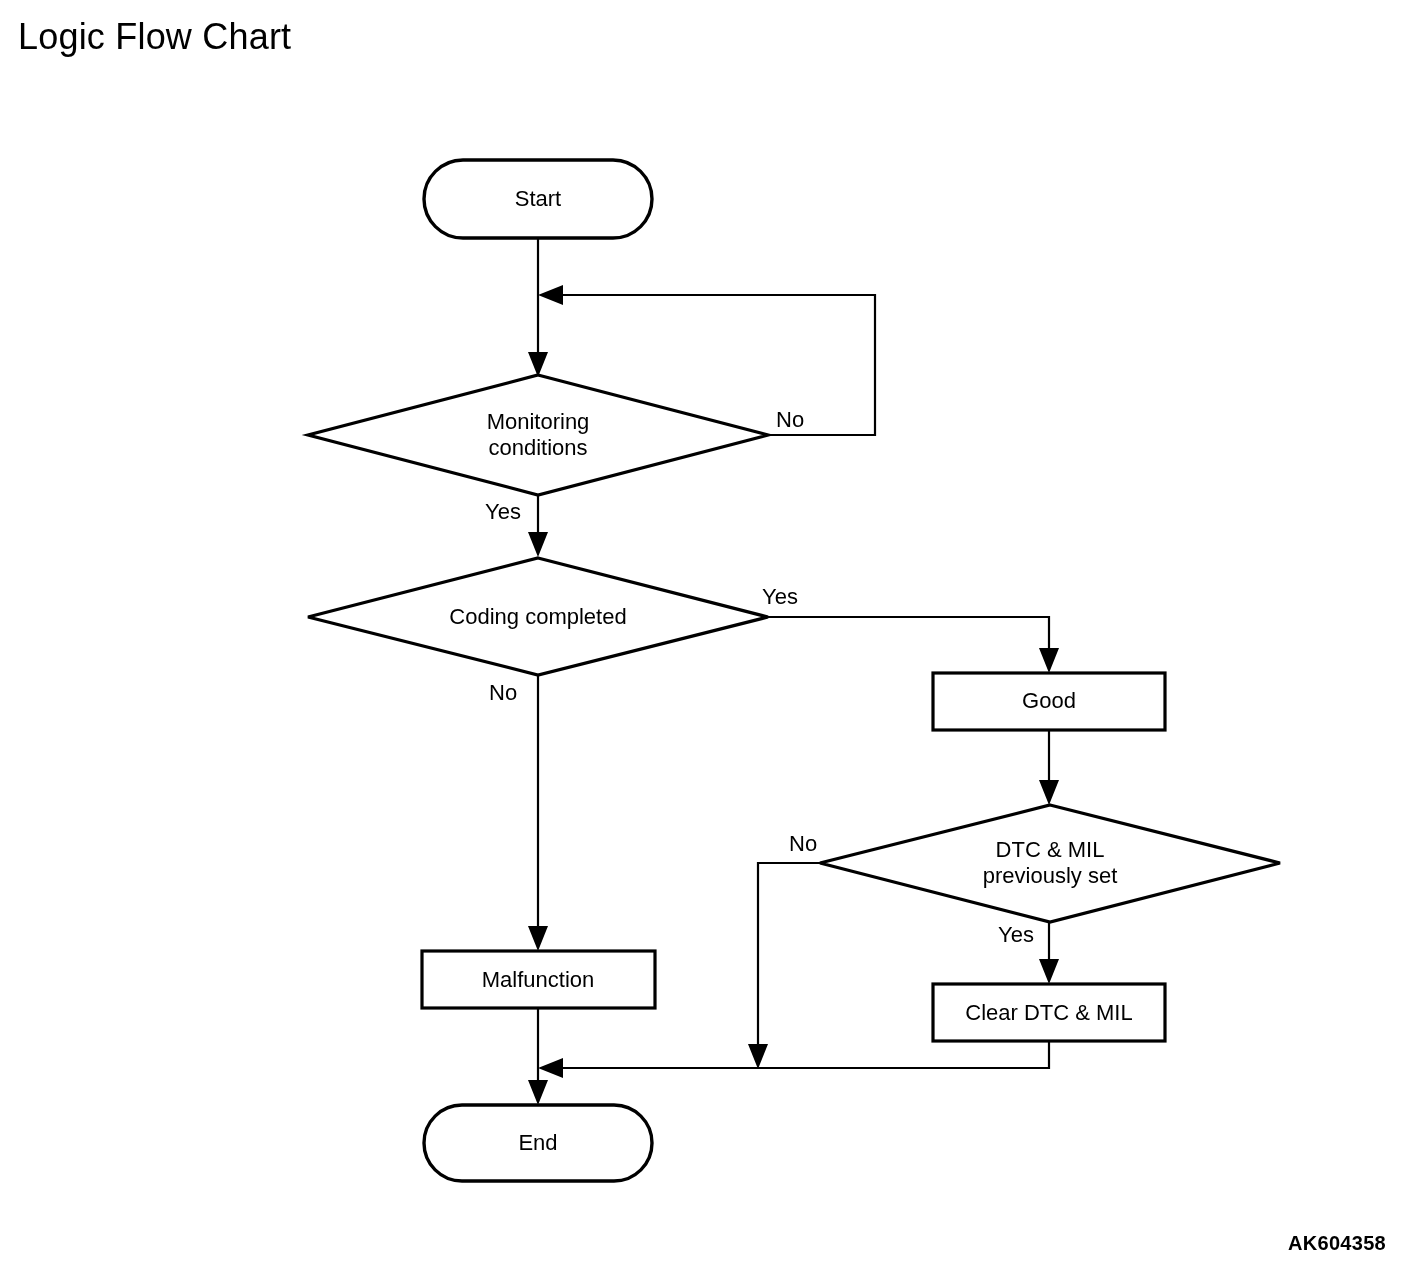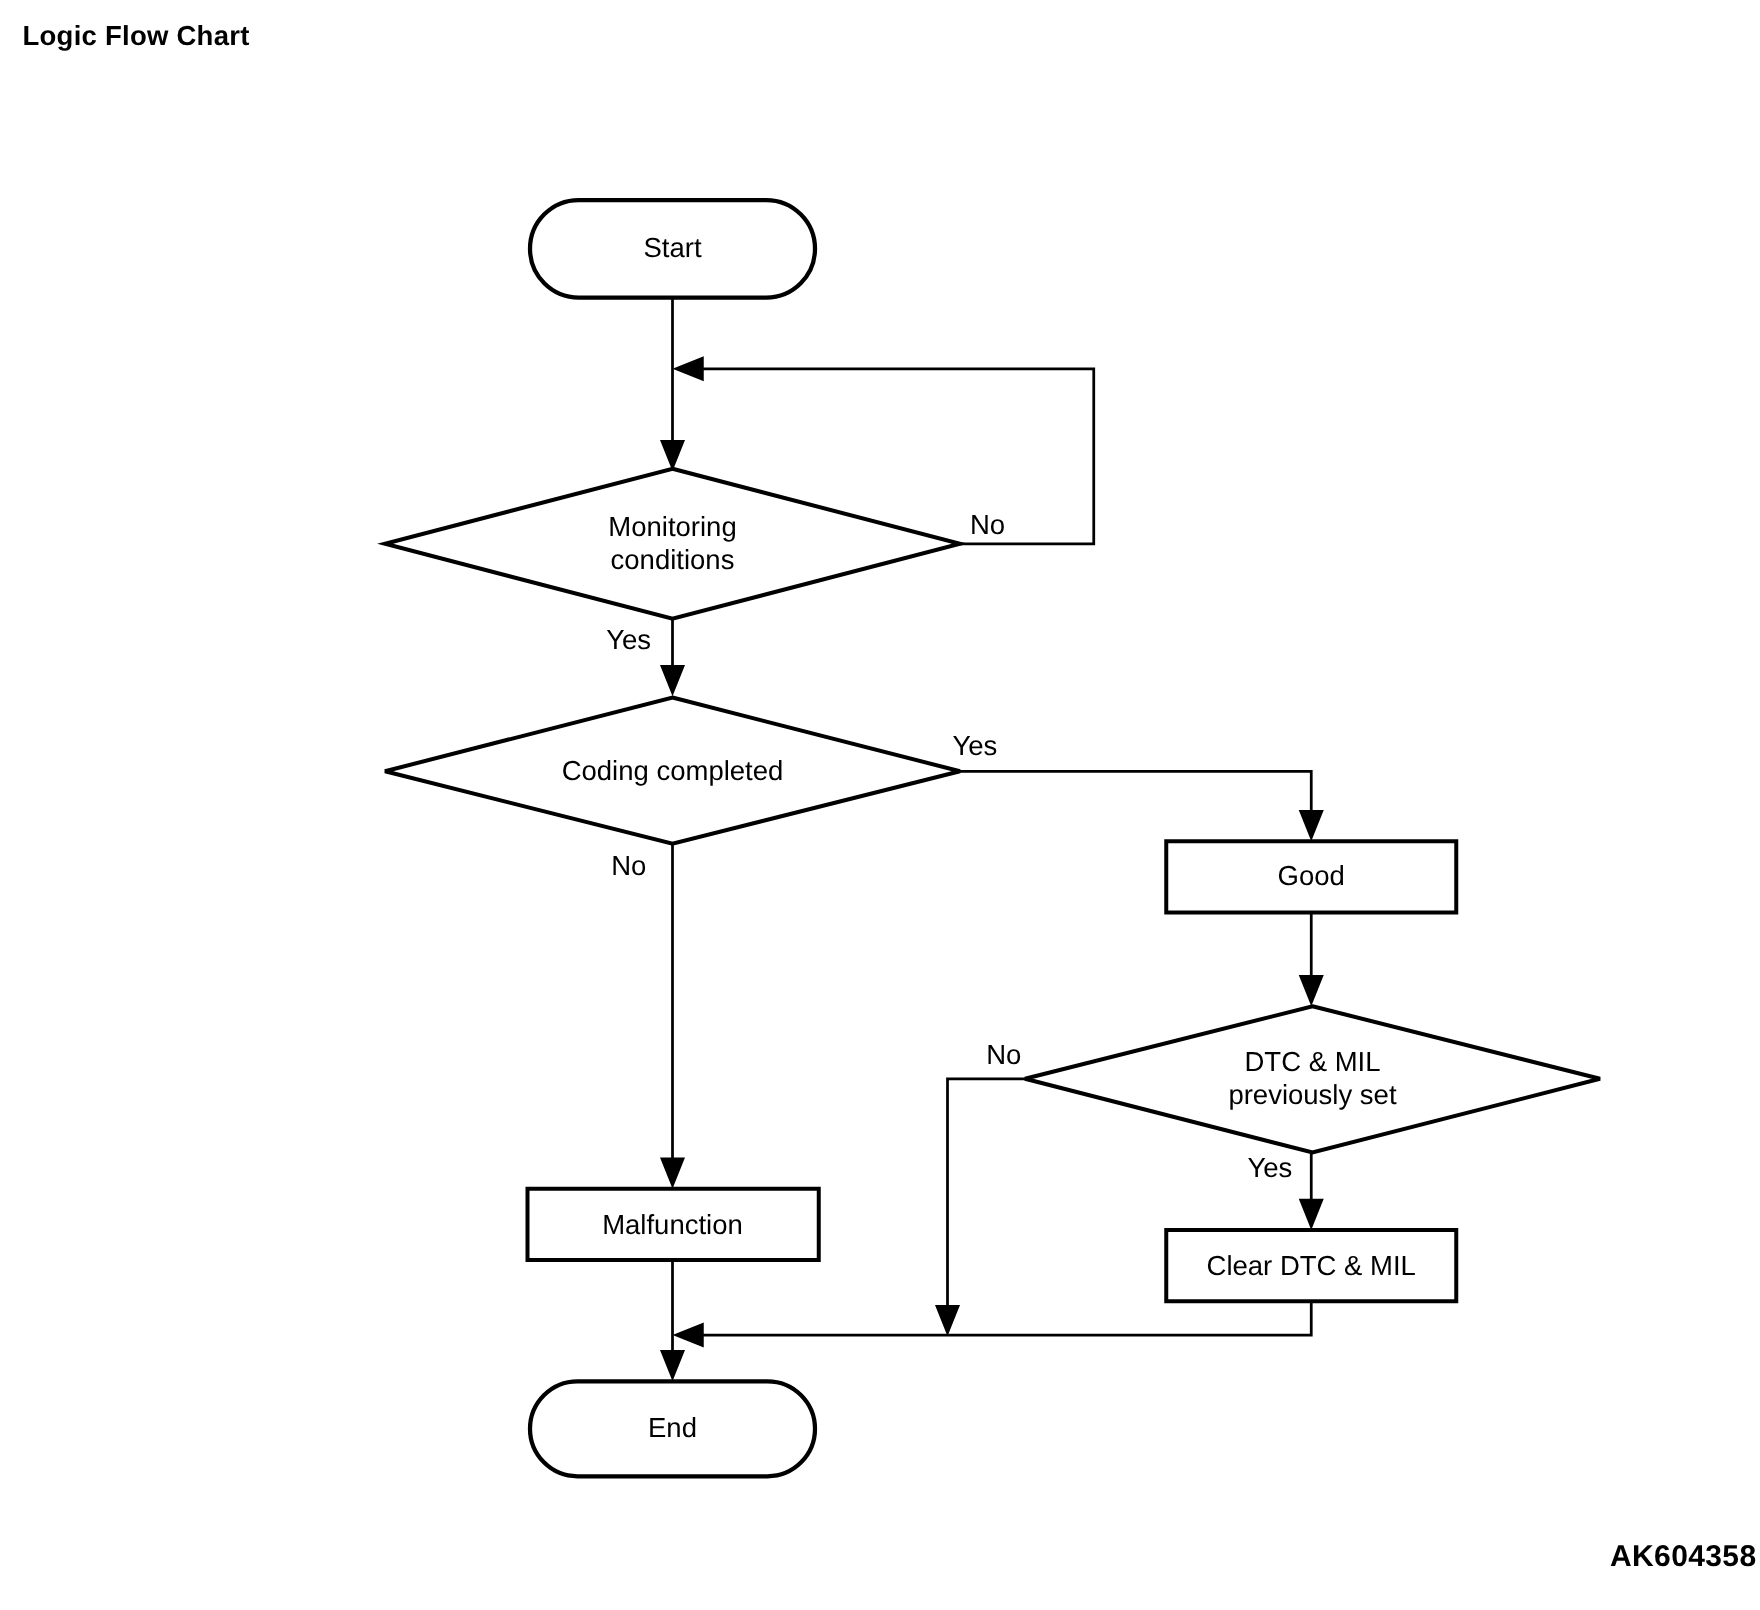--- a/index.html
+++ b/index.html
@@ -15,30 +15,30 @@
     position: relative;
     width: 1408px;
     height: 1288px;
     background: #ffffff;
     overflow: hidden;
   }
   #chart-title {
     position: absolute;
     left: 18px;
     top: 16px;
-    font-size: 22px;
-    font-weight: bold;
+    font-size: 36px;
+    font-weight: normal;
     letter-spacing: 0.2px;
     white-space: nowrap;
   }
   #figure-code {
     position: absolute;
     left: 1288px;
     top: 1232px;
-    font-size: 24px;
+    font-size: 20px;
     font-weight: bold;
     letter-spacing: 0.3px;
     white-space: nowrap;
   }
   #flow-svg {
     position: absolute;
     left: 0;
     top: 0;
   }
   .node-label {

